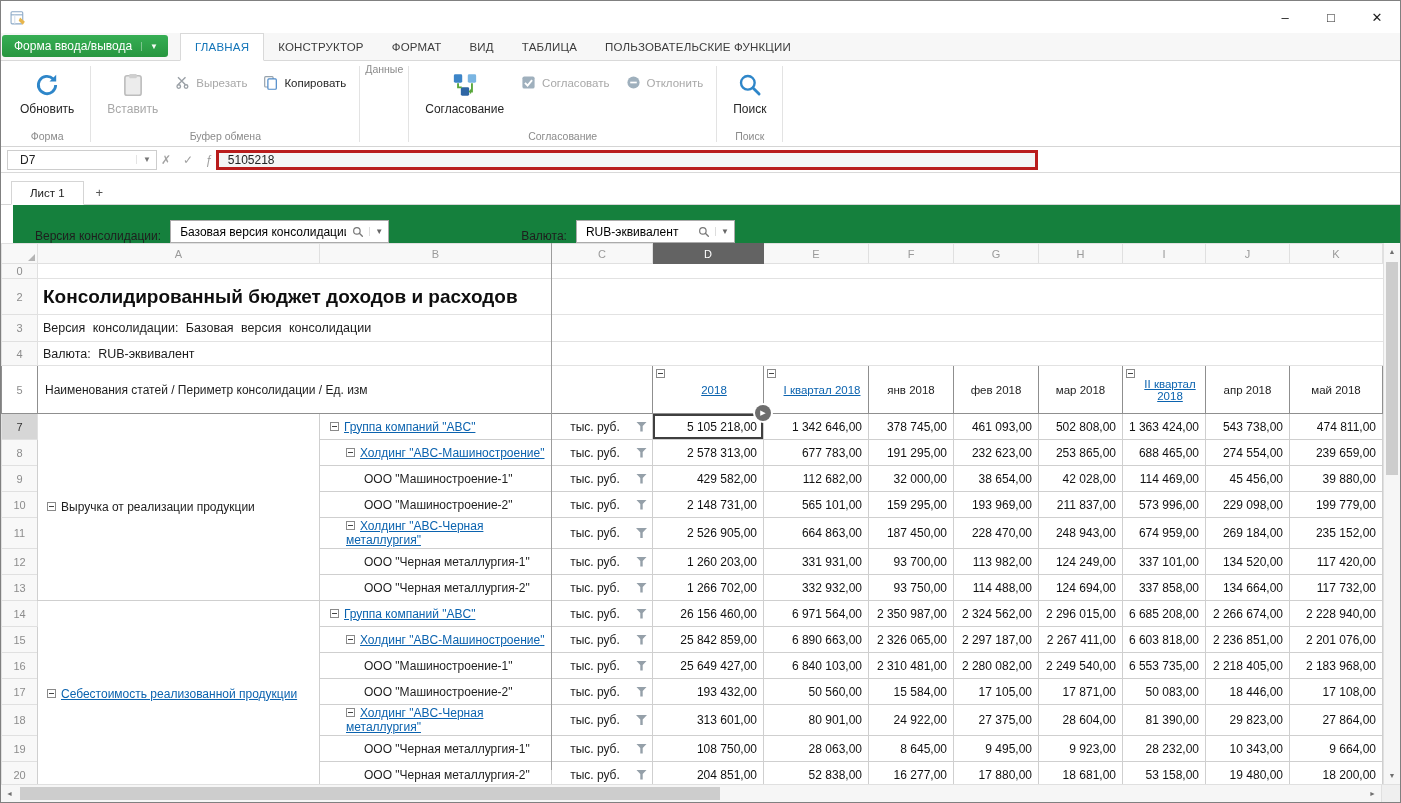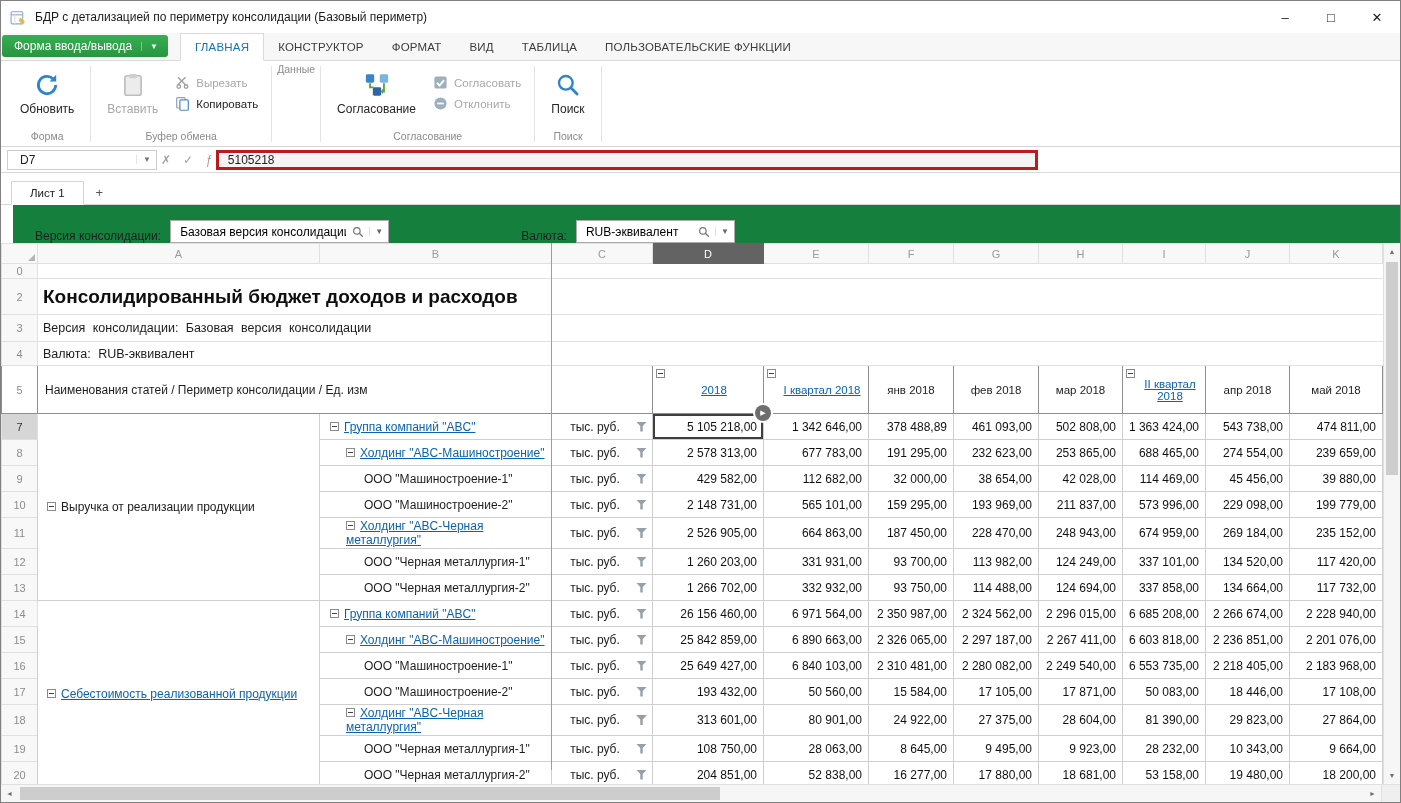--- a/index.html
+++ b/index.html
@@ -24,21 +24,21 @@
   .rtab.active { background:#fff; border:1px solid #d9d9d9; border-bottom:1px solid #fff; margin-bottom:-1px; color:#1274b8; }
   
   .ribbon { height:86px; background:#fff; border-bottom:1px solid #d5d5d5; display:flex; align-items:stretch; padding:1px 4px 0 4px; flex:0 0 auto; }
   .rgroup { display:flex; flex-direction:column; }
   .rbody { flex:1; display:flex; align-items:flex-start; padding:3px 6px 0 6px; gap:2px; }
   .glabel { text-align:center; font-size:10.5px; color:#8b8b8b; padding:1px 4px 4px; }
   .gsep { width:1px; background:#e3e3e3; margin:4px 1px; }
   .bigbtn { display:flex; flex-direction:column; align-items:center; gap:4px; padding:7px 9px 3px; border:none; background:transparent;
     font-family:inherit; font-size:12px; color:#262626; }
   .bigbtn .icon24 svg { width:26px; height:26px; display:block; }
-  .smallcol { display:flex; flex-direction:column; gap:4px; padding-top:9px; }
+  .smallcol { display:flex; gap:4px; padding-top:9px; }
   .smallcol.loose { gap:7px; padding-top:12px; }
   .smallbtn { display:flex; align-items:center; gap:6px; border:none; background:transparent; font-family:inherit; font-size:11.5px; color:#262626; padding:1px 6px; }
   .smallbtn .icon16 svg { width:15px; height:15px; display:block; }
   .disabled { color:#a8a8a8; }
   
   .fbar { height:26px; border-bottom:1px solid #d9d9d9; display:flex; align-items:center; padding:0 6px; flex:0 0 auto; background:#fff; }
   .namebox { width:150px; height:20px; border:1px solid #cdcdcd; display:flex; align-items:center; padding:0 5px 0 12px; font-size:12px; color:#222; }
   .nb-arrow { margin-left:auto; font-size:8px; color:#767676; border-left:1px solid #e4e4e4; padding-left:6px; }
   .fb-icons { display:flex; gap:12px; color:#a2a2a2; font-size:12px; padding:0 4px; }
   .fb-icons .fx { font-style:italic; }
@@ -119,21 +119,20 @@
 
   <div class="titlebar">
     <span class="app-icon">
       <svg viewBox="0 0 16 16">
           <rect x="1" y="2.5" width="11" height="11.5" rx="1" fill="#fff" stroke="#8aa8c6"></rect>
           <path d="M1 5.5h11" stroke="#8aa8c6" fill="none"></path>
           <path d="M4.5 5.5v8.5" stroke="#d4dfea" fill="none"></path>
           <path d="M9.5 8l4.5 4-2 2.8L8.2 11z" fill="#e7b54b"></path>
         </svg>
     </span>
-    <span class="wtitle">БДР с детализацией по периметру консолидации (Базовый периметр)</span>
     <div class="wbtns">
       <span class="wbtn">–</span>
       <span class="wbtn">□</span>
       <span class="wbtn">✕</span>
     </div>
   </div>
 
   <div class="tabrow">
     <div class="form-io-btn">
       <span>Форма ввода/вывода</span>
@@ -371,21 +370,21 @@
               <th class="phead"><span class="plabel">апр 2018</span></th>
               <th class="phead"><span class="plabel">май 2018</span></th>
             </tr>
         <tr class="datarow">
               <th class="rowhead sel">7</th>
               <td class="groupcell" rowspan="7"><span class="cbox"></span><span class="gtext">Выручка от реализации продукции</span></td>
               <td class="entity lvl0"><span class="cbox"></span><span class="elink">Группа компаний "ABC"</span></td>
               <td class="unitcell"><span class="unittext">тыс. руб.</span><span class="funnel"></span></td>
               <td class="num selcell">5 105 218,00<span class="drill">▶</span></td>
               <td class="num">1 342 646,00</td>
-              <td class="num">378 488,89</td>
+              <td class="num">378 745,00</td>
               <td class="num">461 093,00</td>
               <td class="num">502 808,00</td>
               <td class="num">1 363 424,00</td>
               <td class="num">543 738,00</td>
               <td class="num">474 811,00</td>
             </tr>
             <tr class="datarow">
               <th class="rowhead">8</th>
               <td class="entity lvl1"><span class="cbox"></span><span class="elink">Холдинг "ABC-Машиностроение"</span></td>
               <td class="unitcell"><span class="unittext">тыс. руб.</span><span class="funnel"></span></td>

